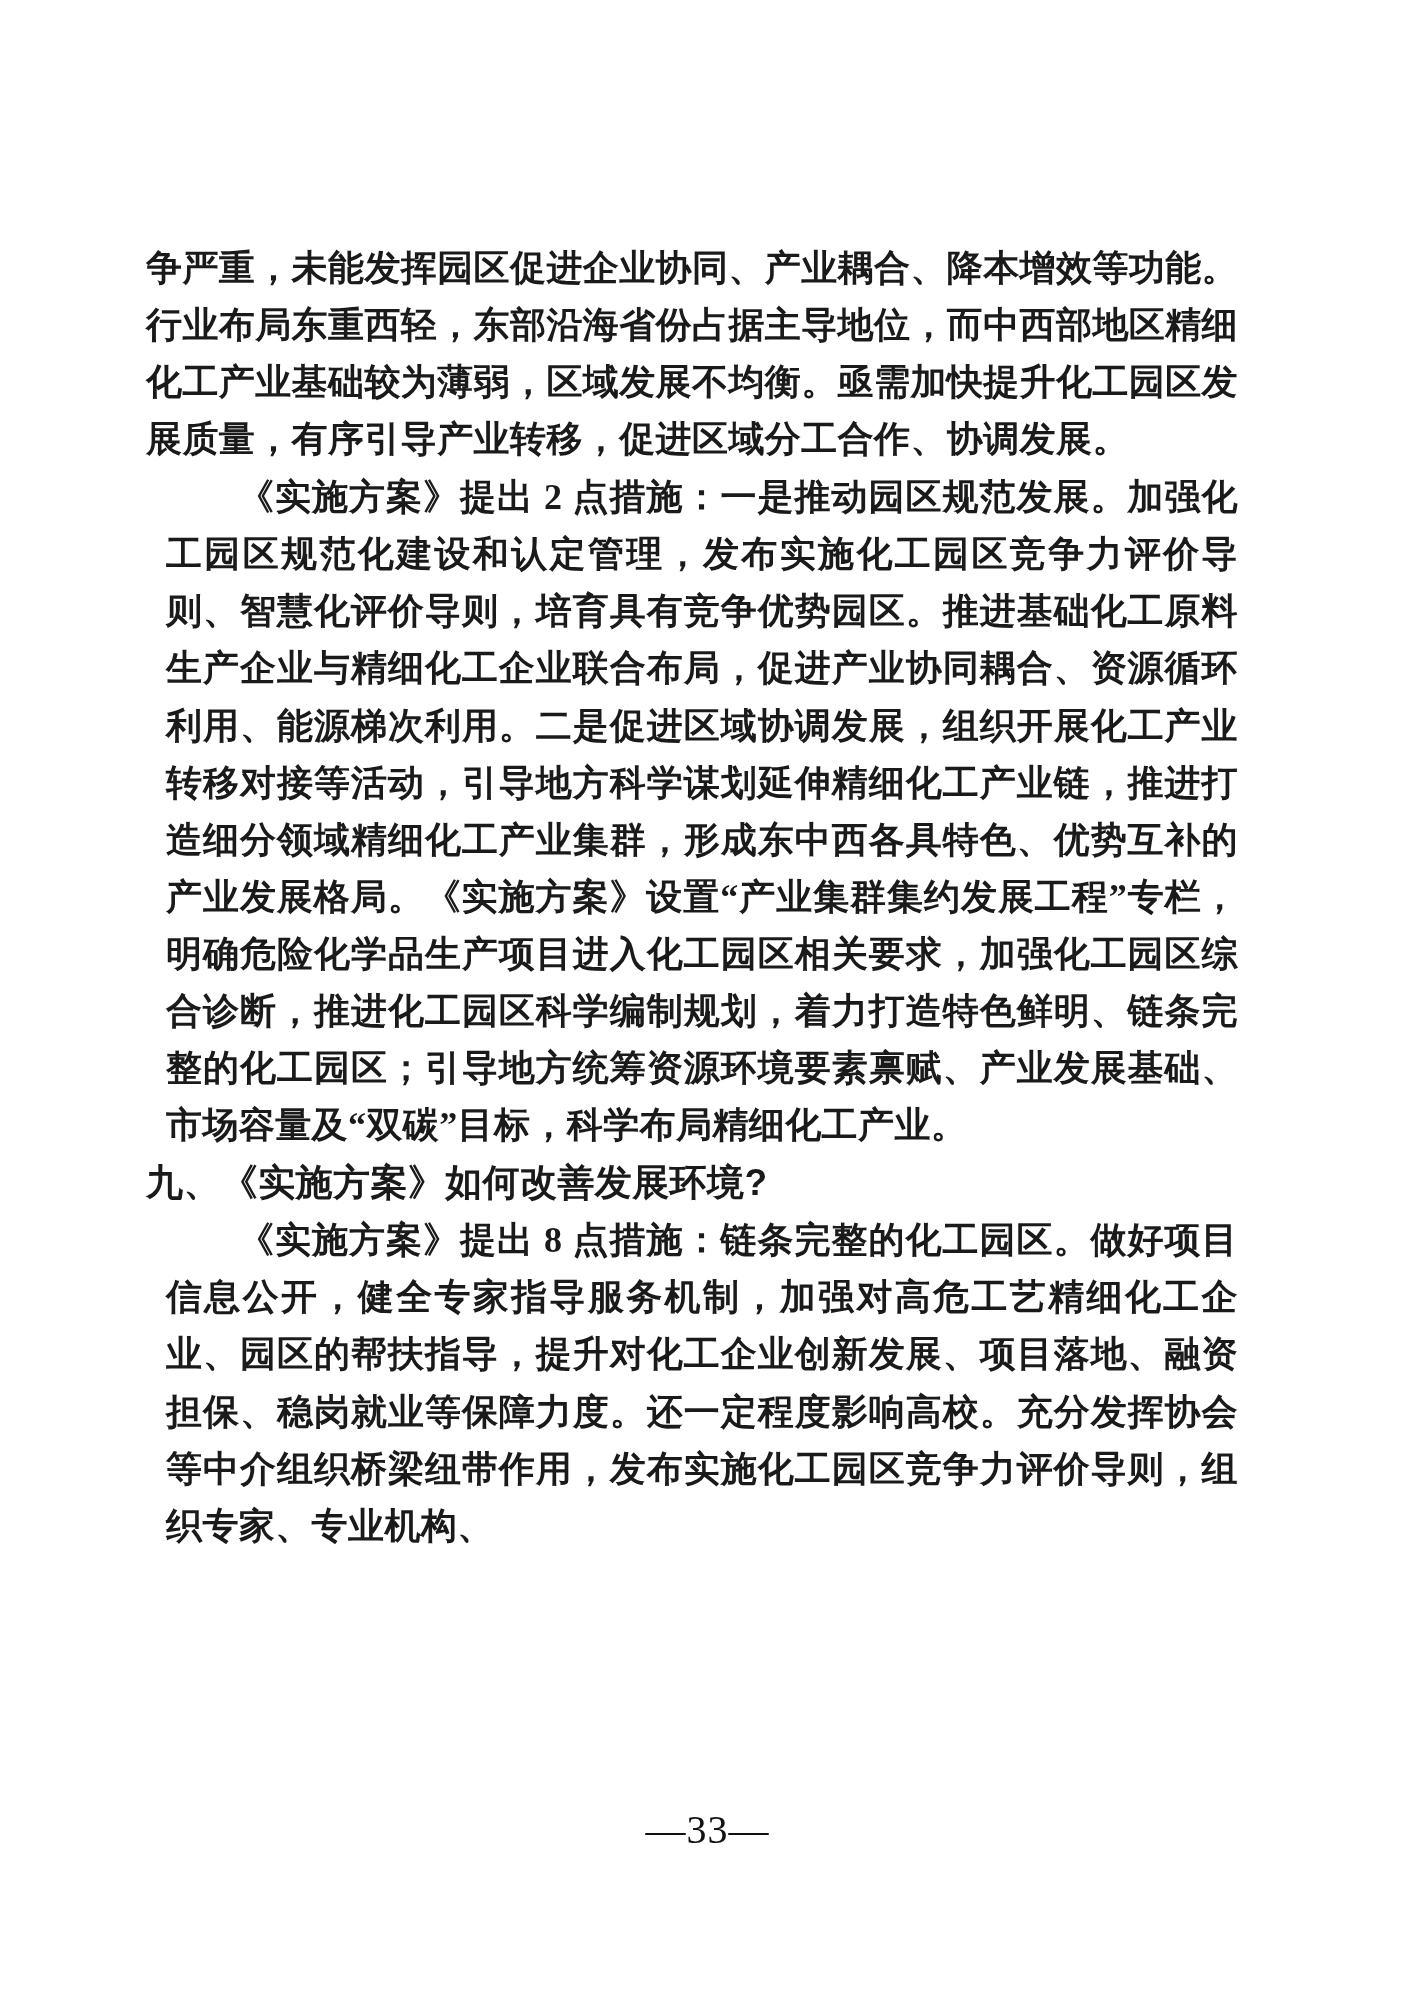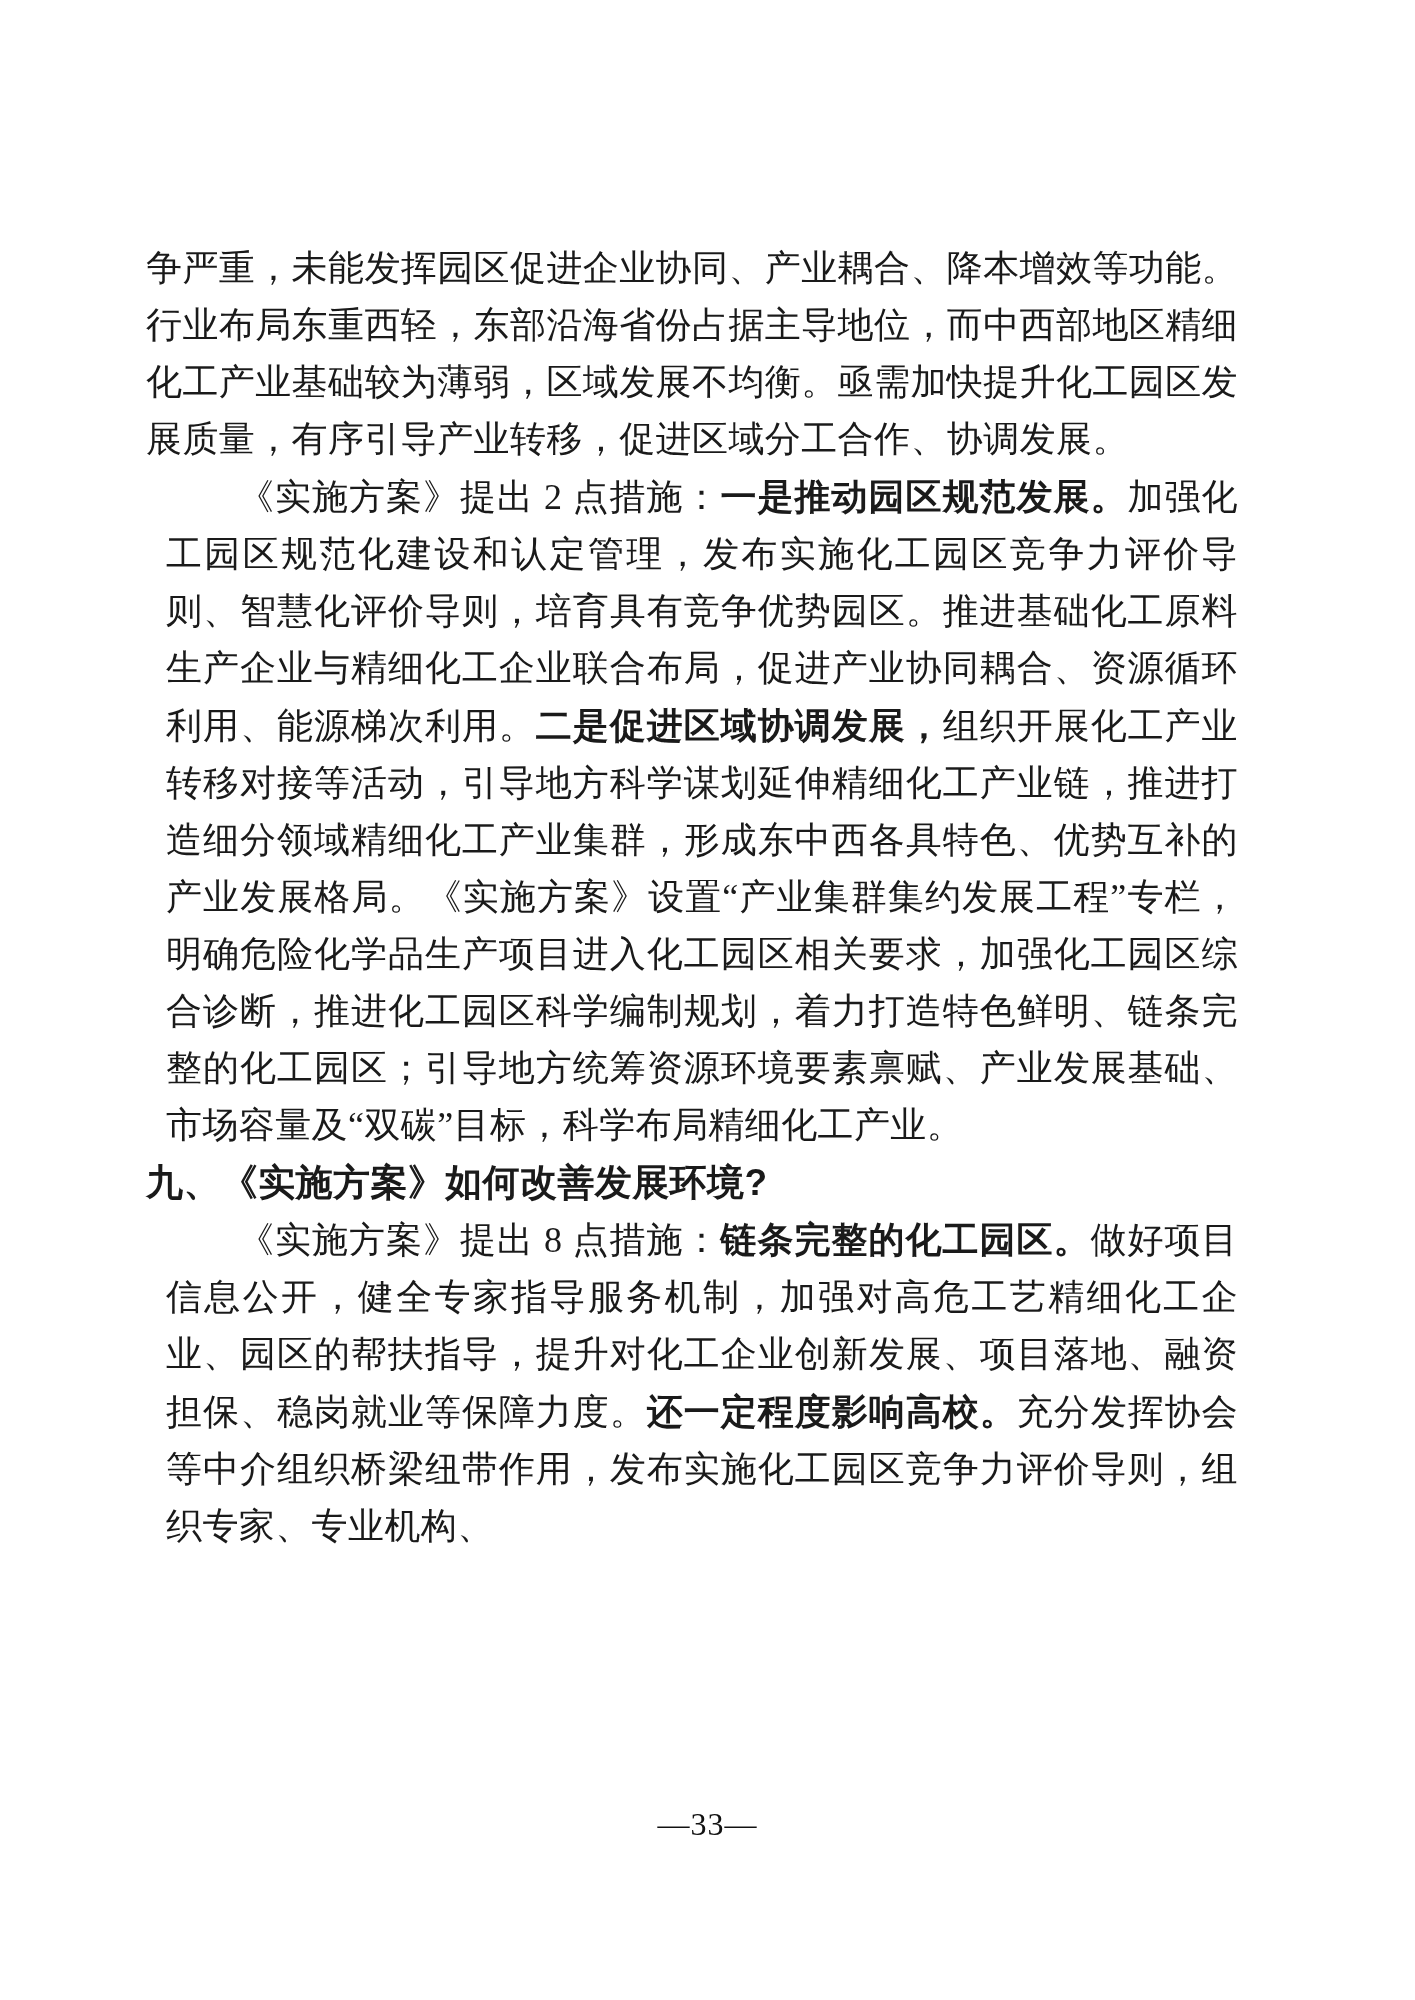--- a/index.html
+++ b/index.html
@@ -39,33 +39,33 @@
     text-indent: 2em;
     margin-left: 20px;
   }
   p.heading {
     font-family: "Liberation Sans", sans-serif;
     font-weight: 700;
     font-size: 37px;
     text-indent: 0;
   }
   .seg {
-    font-weight: 400;
+    font-weight: 700;
   }
   .seg.bold {
     font-weight: 700;
     font-family: "Liberation Sans", sans-serif;
   }
   .footer {
     position: absolute;
     left: 0;
     top: 1806px;
     width: 1415px;
     text-align: center;
-    font-size: 32px;
+    font-size: 40px;
     letter-spacing: 1px;
     color: #111111;
   }
 </style>
 </head>
 <body>
 
 <div class="page">
   <div class="content">
     <p><span class="seg">争严重，未能发挥园区促进企业协同、产业耦合、降本增效等功能。行业布局东重西轻，东部沿海省份占据主导地位，而中西部地区精细化工产业基础较为薄弱，区域发展不均衡。亟需加快提升化工园区发展质量，有序引导产业转移，促进区域分工合作、协调发展。</span></p>

